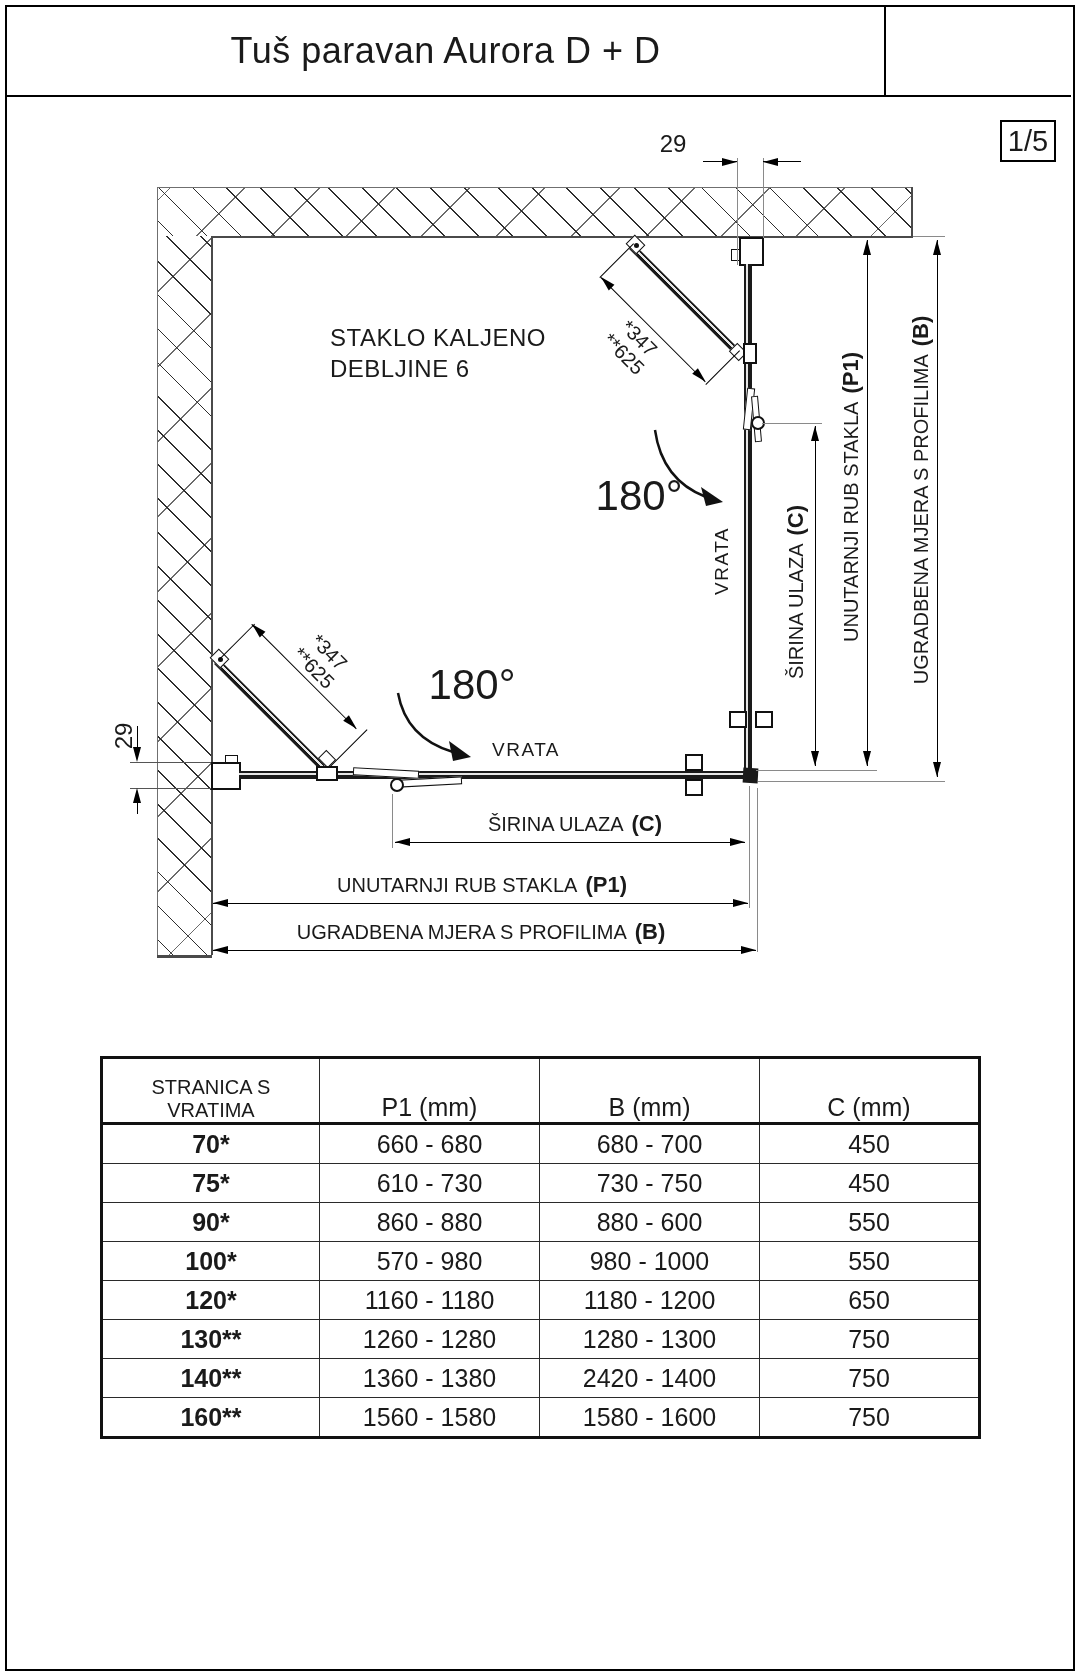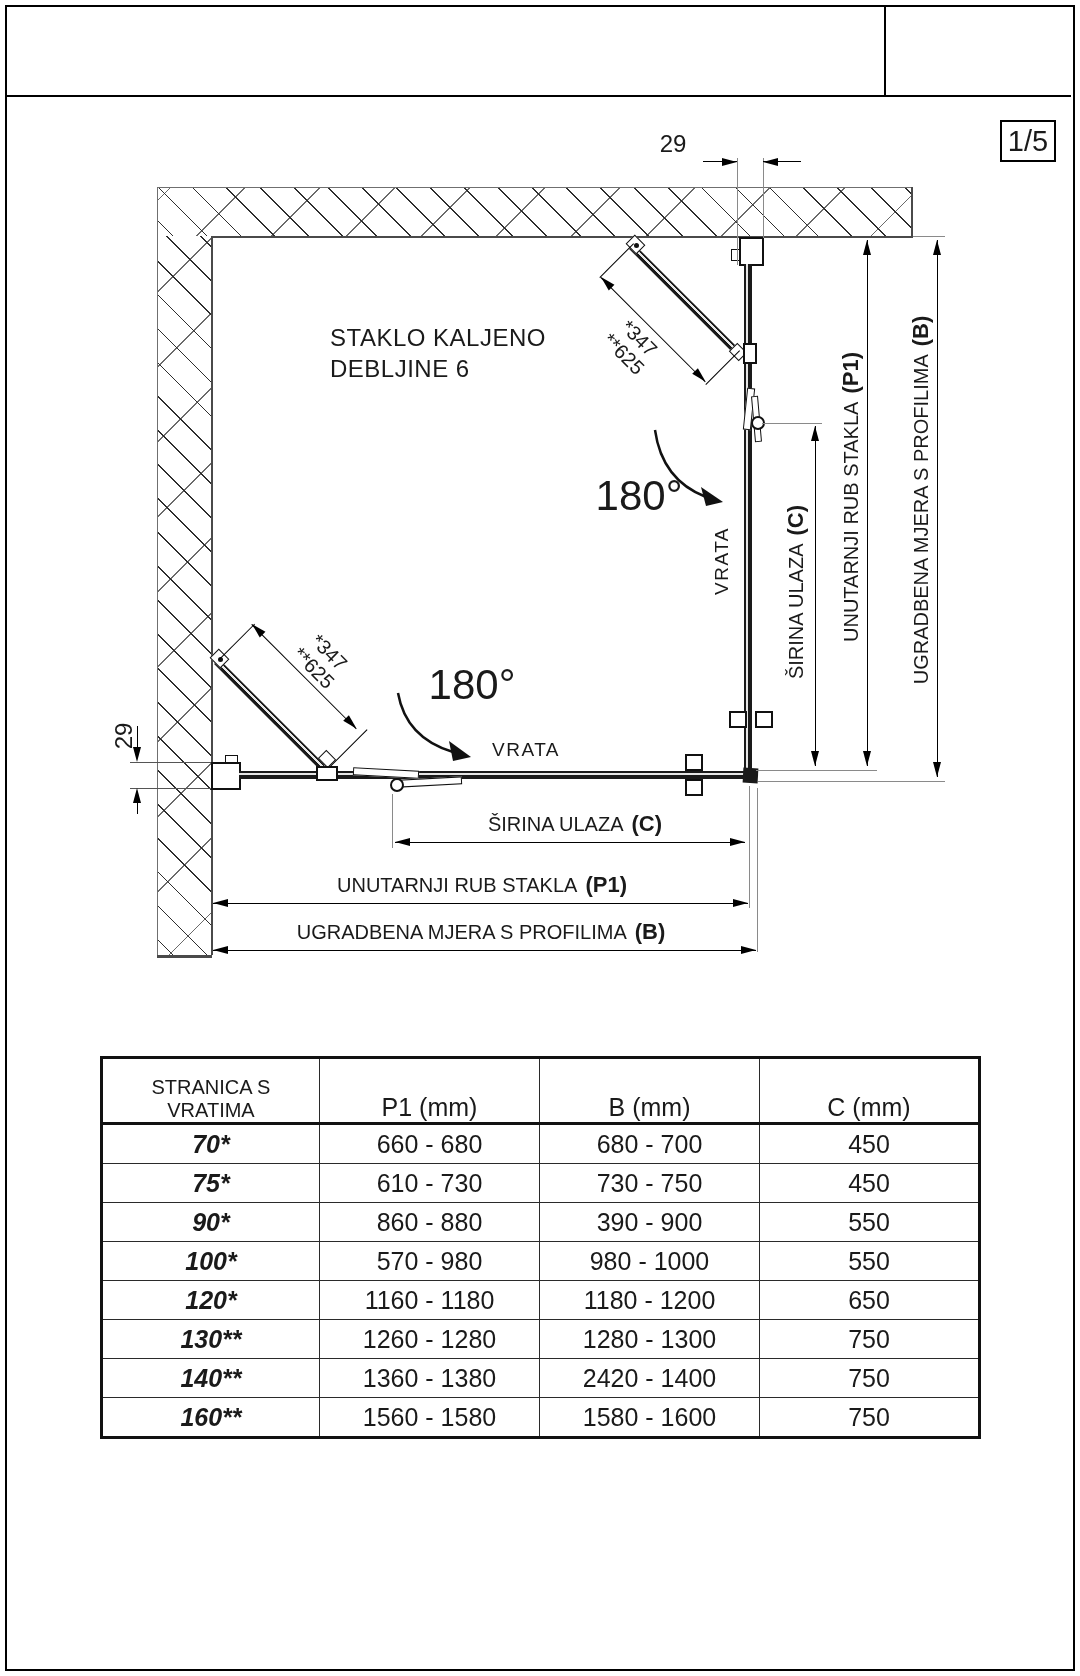--- a/index.html
+++ b/index.html
@@ -55,29 +55,30 @@
   .svg-overlay{position:absolute;left:0;top:0;pointer-events:none;}
   
   .spec-table{position:absolute;left:100px;top:1056px;border-collapse:collapse;table-layout:fixed;
               border:3px solid #111;}
   .spec-table th,.spec-table td{border:1.5px solid #2a2a2a;text-align:center;padding:0;}
   .spec-table th{height:63px;vertical-align:bottom;font-weight:normal;}
   .th-size{font-size:20px;line-height:23px;padding-bottom:5px;}
   .th-num{font-size:25px;padding-bottom:9px;}
   .spec-table thead th{border-bottom:3px solid #111;}
   .spec-table td{height:38px;font-size:25px;}
-  .td-size{font-weight:bold;font-size:24px;font-style:italic;}
+  .td-size{font-weight:bold;font-size:24px;}
 </style>
 </head>
 <body>
 
 <div class="page">
   <div class="frame"></div>
   <div class="titlebar-sep"></div>
   <div class="titlebar-div"></div>
+  <div class="title">Tuš paravan Aurora D + D</div>
 
 
   <div class="pagenum">1/5</div>
 
   <div class="hatch" style="left:158px;top:188px;width:755px;height:48px;"></div>
   <div class="hatch" style="left:158px;top:236px;width:53px;height:719px;"></div>
   <div class="wline" style="left:157px;top:187px;width:756px;height:1px;"></div>
   <div class="wline2" style="left:211px;top:236px;width:702px;height:2px;"></div>
   <div class="wline" style="left:157px;top:187px;width:1px;height:771px;"></div>
   <div class="wline2" style="left:211px;top:236px;width:2px;height:719px;"></div>
@@ -278,21 +279,21 @@
         </tr>
       <tr>
         <td class="td-size">75*</td>
         <td>610 - 730</td>
         <td>730 - 750</td>
         <td>450</td>
         </tr>
       <tr>
         <td class="td-size">90*</td>
         <td>860 - 880</td>
-        <td>390 - 900</td>
+        <td>880 - 600</td>
         <td>550</td>
         </tr>
       <tr>
         <td class="td-size">100*</td>
         <td>570 - 980</td>
         <td>980 - 1000</td>
         <td>550</td>
         </tr>
       <tr>
         <td class="td-size">120*</td>

